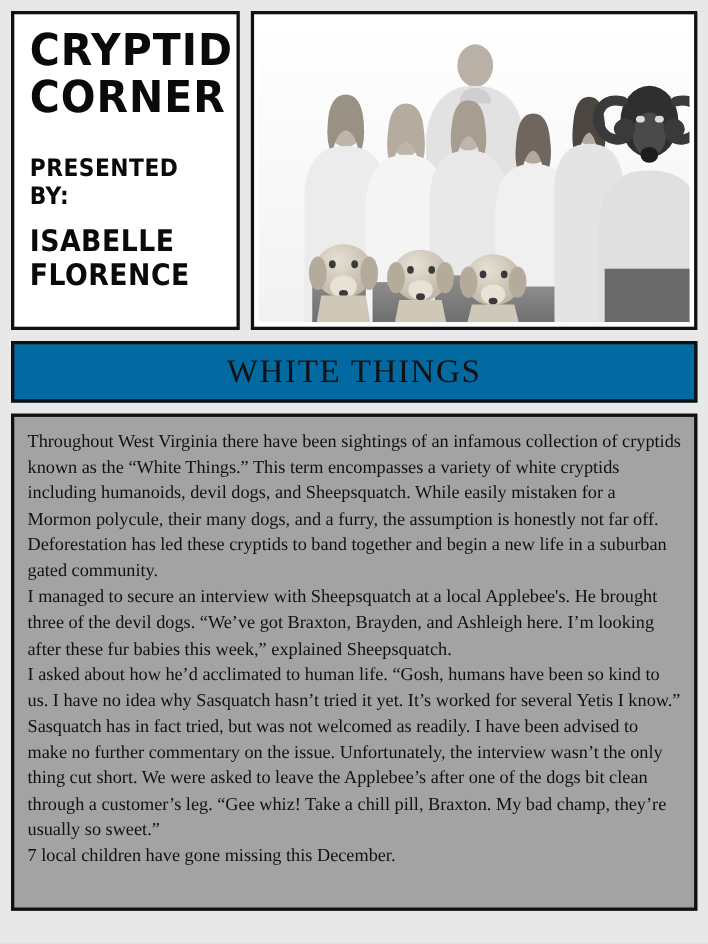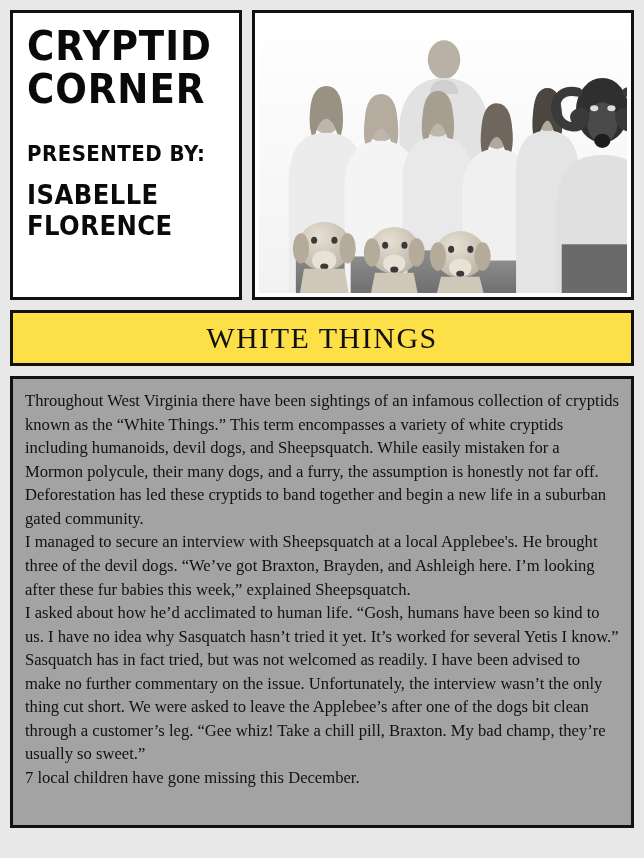--- a/index.html
+++ b/index.html
@@ -24,21 +24,21 @@
 
   
   .top-row {
     display: flex;
     align-items: stretch;
     gap: 10px;
     height: 290px;
   }
 
   .masthead {
-    width: 232px;
+    width: 208px;
     box-sizing: border-box;
     border: 3px solid #111;
     background: #fff;
     padding: 14px 10px 10px 14px;
     display: flex;
     flex-direction: column;
     justify-content: flex-start;
   }
 
   .masthead-title {
@@ -100,21 +100,21 @@
     background: #fdfdfd;
     overflow: hidden;
   }
   .photo svg { display: block; width: 100%; height: 100%; }
 
   
   .headline-box {
     margin-top: 10px;
     box-sizing: border-box;
     border: 3px solid #111;
-    background: #fde047;
+    background: #0369a1;
     height: 56px;
     display: flex;
     align-items: center;
     justify-content: center;
   }
   .headline {
     font-family: "Liberation Serif", serif;
     font-size: 30px;
     letter-spacing: 1.5px;
     color: #111;

